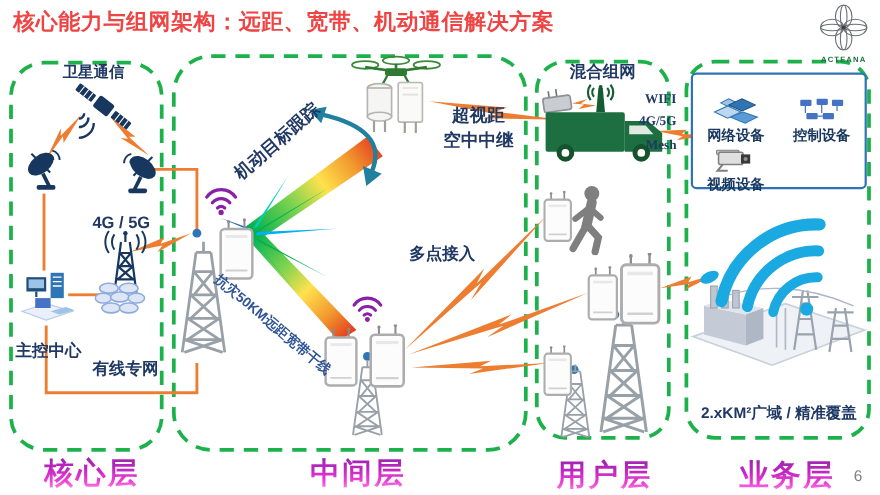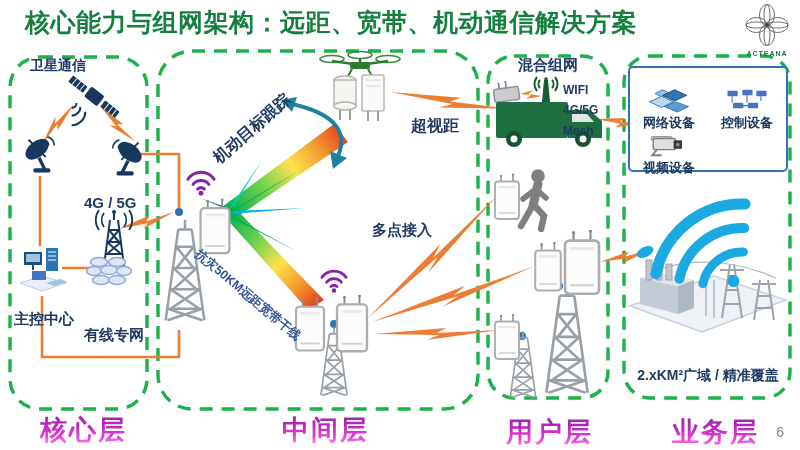--- a/index.html
+++ b/index.html
@@ -1,36 +1,36 @@
 <!DOCTYPE html>
 <html><head>
 <meta charset="utf-8">
 <style>
   html,body{margin:0;padding:0;background:#fff;}
   #slide{position:relative;width:800px;height:450px;background:#fff;overflow:hidden;
          font-family:"Liberation Sans","DejaVu Sans",sans-serif;}
   .abs{position:absolute;}
   .lbl{position:absolute;z-index:4;color:#1F3864;font-weight:700;white-space:nowrap;}
-  #title{left:25px;top:6px;font-size:25px;font-weight:800;color:#15803d;letter-spacing:.5px;z-index:5;}
+  #title{left:12px;top:6px;font-size:20px;font-weight:800;color:#ef4444;letter-spacing:.5px;z-index:5;}
   .layer-label{position:absolute;z-index:5;font-weight:800;font-size:27px;letter-spacing:2px;
     background:linear-gradient(180deg,#8E24AA 0%,#C026C0 40%,#EE3FD8 70%,#F9A8E8 100%);
     -webkit-background-clip:text;background-clip:text;color:transparent;}
   #overlay{position:absolute;left:0;top:0;z-index:1;}
   .icon{position:absolute;z-index:2;overflow:visible;}
   .top3{z-index:3;}
   #tracking-label{left:216px;top:150px;font-size:16px;transform:rotate(-41deg);transform-origin:0 50%;}
   #trunk-label{left:202px;top:246px;font-size:12.5px;color:#2F5496;transform:rotate(40deg);transform-origin:0 0;}
-  #relay-label{left:393px;top:94px;width:84px;text-align:center;font-size:16px;line-height:1.45;margin-top:20px;}
-  #sat-label{left:30px;top:57px;width:110px;font-size:14px;}
+  #relay-label{left:393px;top:94px;width:84px;text-align:center;font-size:16px;line-height:1.45;}
+  #sat-label{left:30px;top:57px;width:110px;text-align:center;font-size:14px;}
   #cell-label{left:84px;top:194px;font-size:15px;text-align:right;}
   #mcc-label{left:14px;top:310px;font-size:15px;}
   #wired-label{left:84px;top:326px;font-size:15px;}
   #multi-label{left:372px;top:221px;font-size:15px;}
   #hybrid-label{left:486px;top:56px;width:124px;text-align:center;font-size:15px;}
-  #mesh-label{left:563px;top:80px;width:52px;text-align:left;font-size:12px;line-height:1.7;}
+  #mesh-label{left:563px;top:80px;width:52px;text-align:right;font-size:12px;line-height:1.7;font-family:Liberation Serif, serif;}
   #coverage{left:624px;top:351px;width:168px;text-align:center;}
   #coverage .l1{font-size:16px;} #coverage .l2{font-size:14px;margin-top:16px;}
   #page-num{position:absolute;right:16px;top:424px;color:#808080;font-size:14px;z-index:5;font-weight:400;}
   #logo{position:absolute;left:740px;top:4px;z-index:5;width:54px;text-align:center;}
   #logo .brand{font-size:7px;color:#1D6F42;font-weight:700;letter-spacing:1px;}
   #biz-box{position:absolute;left:628px;top:66px;width:160px;height:106px;border:2.5px solid #2E74B5;
     border-radius:5px;background:#fff;z-index:2;display:grid;grid-template-columns:1fr 1fr;grid-template-rows:1fr 1fr;
     align-items:center;justify-items:center;padding:19px 0;box-sizing:border-box;}
   .biz-cell{display:flex;flex-direction:column;align-items:center;gap:1px;}
   .biz-cell span{font-size:13px;font-weight:700;color:#17365D;white-space:nowrap;}
@@ -423,20 +423,21 @@
 
   <div class="lbl" id="sat-label">卫星通信</div>
   <div class="lbl" id="cell-label">4G / 5G</div>
   <div class="lbl" id="mcc-label">主控中心</div>
   <div class="lbl" id="wired-label">有线专网</div>
 
   <div class="lbl" id="tracking-label">机动目标跟踪</div>
   <div class="lbl" id="trunk-label">抗灾50KM远距宽带干线</div>
   <div class="lbl" id="relay-label">
     <div>超视距</div>
+    <div>空中中继</div>
   </div>
   <div class="lbl" id="multi-label">多点接入</div>
 
   <div class="lbl" id="hybrid-label">混合组网</div>
   <div class="lbl" id="mesh-label">
     <div>WIFI</div>
     <div>4G/5G</div>
     <div>Mesh</div>
   </div>
 

